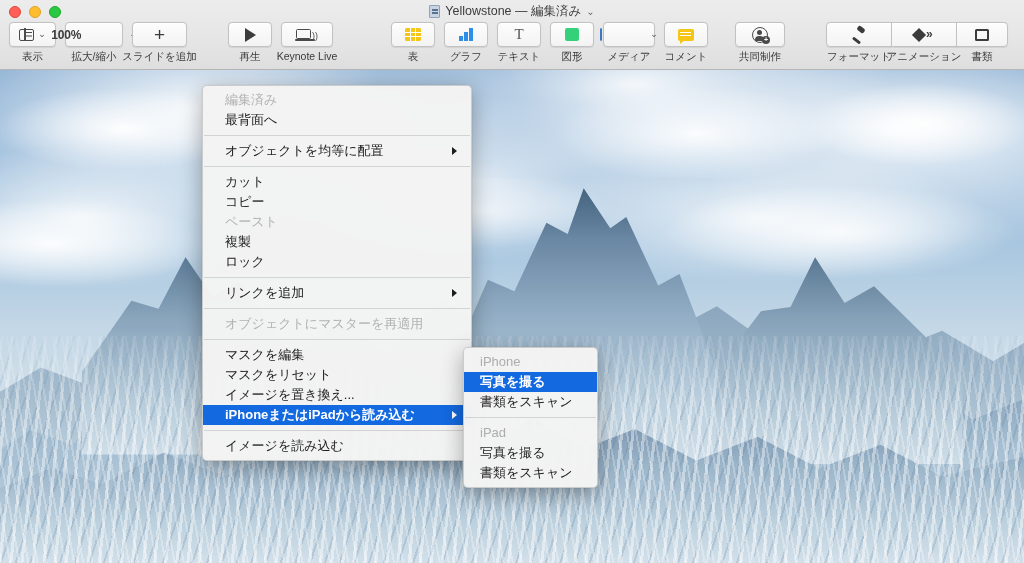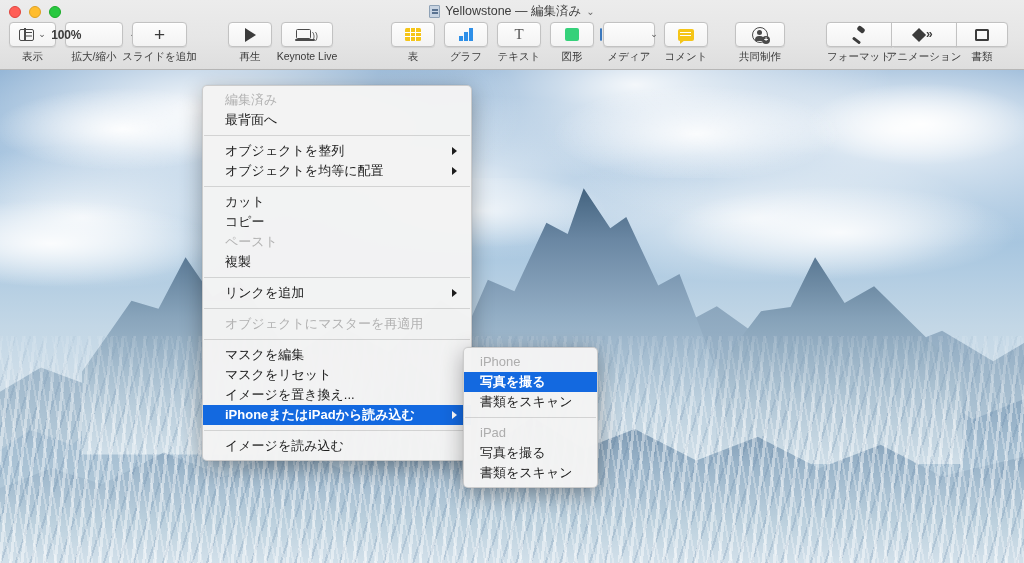--- a/index.html
+++ b/index.html
@@ -306,39 +306,38 @@
 
   <div class="menu" id="ctx-menu">
       <div class="mi disabled">
         <span class="txt">編集済み</span>
       </div>
       <div class="mi">
         <span class="txt">最背面へ</span>
       </div>
       <div class="sep"></div>
       <div class="mi">
-        <span class="txt">オブジェクトを整列</span>
-        <span class="arrow"></span>
-      </div>
-      <div class="mi">
         <span class="txt">オブジェクトを均等に配置</span>
         <span class="arrow"></span>
       </div>
       <div class="sep"></div>
       <div class="mi">
         <span class="txt">カット</span>
       </div>
       <div class="mi">
         <span class="txt">コピー</span>
       </div>
       <div class="mi disabled">
         <span class="txt">ペースト</span>
       </div>
       <div class="mi">
         <span class="txt">複製</span>
+      </div>
+      <div class="mi">
+        <span class="txt">ロック</span>
       </div>
       <div class="sep"></div>
       <div class="mi">
         <span class="txt">リンクを追加</span>
         <span class="arrow"></span>
       </div>
       <div class="sep"></div>
       <div class="mi disabled">
         <span class="txt">オブジェクトにマスターを再適用</span>
       </div>

